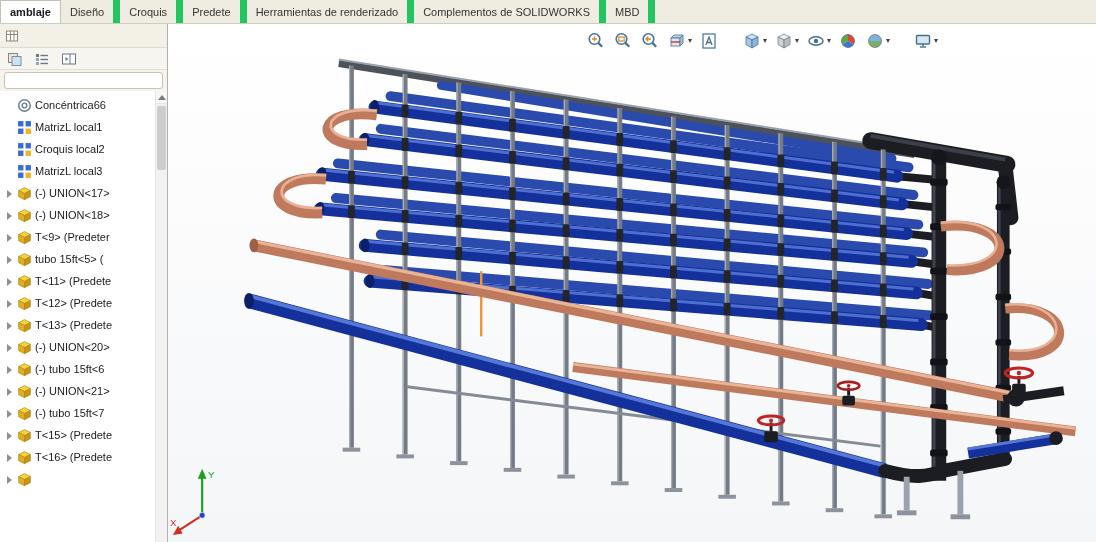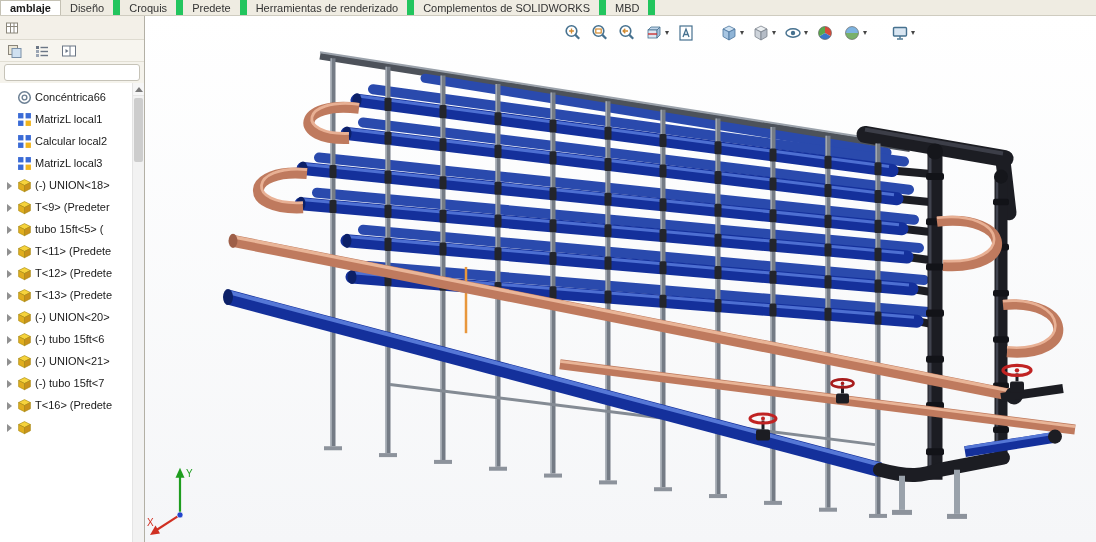--- a/index.html
+++ b/index.html
@@ -1,27 +1,27 @@
 <!DOCTYPE html>
 <html><head>
 <meta charset="utf-8">
 <style>
   *{margin:0;padding:0;box-sizing:border-box}
   html,body{width:1096px;height:542px;overflow:hidden;font-family:"Liberation Sans",sans-serif;background:#fff}
   .app{position:relative;width:1096px;height:542px;display:flex;flex-direction:column}
 
   
-  .tabbar{height:16px;background:#efece2;border-bottom:1px solid #cfccc0;display:flex;align-items:stretch;font-size:11px;color:#333;flex:none}
+  .tabbar{height:24px;background:#efece2;border-bottom:1px solid #cfccc0;display:flex;align-items:stretch;font-size:11px;color:#333;flex:none}
   .tab{padding:0 9px;display:flex;align-items:center;border-right:7px solid #22c55e;white-space:nowrap;cursor:default}
   .tab.active{background:#fff;font-weight:bold;color:#1a1a1a;border:1px solid #c4c1b4;border-bottom:none}
 
   .main{flex:1;display:flex;min-height:0}
 
   
-  .left-panel{width:145px;flex:none;background:#f5f3ec;border-right:1px solid #b3b0a5;display:flex;flex-direction:column}
+  .left-panel{width:168px;flex:none;background:#f5f3ec;border-right:1px solid #b3b0a5;display:flex;flex-direction:column}
   .panel-strip{height:24px;background:#f3f0e8;border-bottom:1px solid #dedbd0;display:flex;align-items:center;padding:0 5px;flex:none}
   .panel-toolbar{height:22px;display:flex;align-items:center;gap:11px;padding:0 7px;background:#f7f5ef;border-bottom:1px solid #e2dfd4;flex:none}
   .panel-toolbar svg,.panel-strip svg{display:block}
   .filter-row{height:17px;margin:2px 4px;background:#fff;border:1px solid #c6c3b8;border-radius:3px;flex:none}
   .filter-row input{width:100%;height:100%;border:none;outline:none;font-size:10px;padding:0 4px;background:transparent}
   .tree{flex:1;background:#fff;overflow:hidden;position:relative;padding:3px 12px 0 2px}
   .tree-row{height:22px;display:flex;align-items:center;padding-left:3px;font-size:11px;color:#1a1a1a;white-space:nowrap;overflow:hidden}
   .expander{width:11px;height:11px;flex:none;position:relative}
   .expander.on::before{content:"";position:absolute;left:2px;top:2px;border-left:5px solid #909090;border-top:4px solid transparent;border-bottom:4px solid transparent}
   .ticon{width:15px;height:15px;margin:0 3px 0 1px;flex:none}
@@ -123,21 +123,21 @@
           <div class="tree-row">
             <span class="expander"></span>
             <span class="ticon">
               <svg viewBox="0 0 14 14">
                 <rect x="1" y="1" width="5" height="5" fill="#3a6bd6"></rect>
                 <rect x="8" y="1" width="5" height="5" fill="#3a6bd6"></rect>
                 <rect x="1" y="8" width="5" height="5" fill="#3a6bd6"></rect>
                 <rect x="8" y="8" width="5" height="5" fill="#f0b41e"></rect>
               </svg>
             </span>
-            <span class="tlabel">Calcular local2</span>
+            <span class="tlabel">Croquis local2</span>
           </div>
           <div class="tree-row">
             <span class="expander"></span>
             <span class="ticon">
               <svg viewBox="0 0 14 14">
                 <rect x="1" y="1" width="5" height="5" fill="#3a6bd6"></rect>
                 <rect x="8" y="1" width="5" height="5" fill="#3a6bd6"></rect>
                 <rect x="1" y="8" width="5" height="5" fill="#3a6bd6"></rect>
                 <rect x="8" y="8" width="5" height="5" fill="#f0b41e"></rect>
               </svg>
@@ -146,20 +146,31 @@
           </div>
           <div class="tree-row">
             <span class="expander on"></span>
             <span class="ticon">
               <svg viewBox="0 0 14 14">
                 <polygon points="7,1.5 12.5,4.2 7,7 1.5,4.2" fill="#f6d33c" stroke="#a88a12" stroke-width="0.6"></polygon>
                 <polygon points="1.5,4.2 7,7 7,12.8 1.5,10" fill="#e0ae1e" stroke="#a88a12" stroke-width="0.6"></polygon>
                 <polygon points="12.5,4.2 7,7 7,12.8 12.5,10" fill="#c9921a" stroke="#a88a12" stroke-width="0.6"></polygon>
               </svg>
             </span>
+            <span class="tlabel">(-) UNION&lt;17&gt;</span>
+          </div>
+          <div class="tree-row">
+            <span class="expander on"></span>
+            <span class="ticon">
+              <svg viewBox="0 0 14 14">
+                <polygon points="7,1.5 12.5,4.2 7,7 1.5,4.2" fill="#f6d33c" stroke="#a88a12" stroke-width="0.6"></polygon>
+                <polygon points="1.5,4.2 7,7 7,12.8 1.5,10" fill="#e0ae1e" stroke="#a88a12" stroke-width="0.6"></polygon>
+                <polygon points="12.5,4.2 7,7 7,12.8 12.5,10" fill="#c9921a" stroke="#a88a12" stroke-width="0.6"></polygon>
+              </svg>
+            </span>
             <span class="tlabel">(-) UNION&lt;18&gt;</span>
           </div>
           <div class="tree-row">
             <span class="expander on"></span>
             <span class="ticon">
               <svg viewBox="0 0 14 14">
                 <polygon points="7,1.5 12.5,4.2 7,7 1.5,4.2" fill="#f6d33c" stroke="#a88a12" stroke-width="0.6"></polygon>
                 <polygon points="1.5,4.2 7,7 7,12.8 1.5,10" fill="#e0ae1e" stroke="#a88a12" stroke-width="0.6"></polygon>
                 <polygon points="12.5,4.2 7,7 7,12.8 12.5,10" fill="#c9921a" stroke="#a88a12" stroke-width="0.6"></polygon>
               </svg>
@@ -246,20 +257,31 @@
           <div class="tree-row">
             <span class="expander on"></span>
             <span class="ticon">
               <svg viewBox="0 0 14 14">
                 <polygon points="7,1.5 12.5,4.2 7,7 1.5,4.2" fill="#f6d33c" stroke="#a88a12" stroke-width="0.6"></polygon>
                 <polygon points="1.5,4.2 7,7 7,12.8 1.5,10" fill="#e0ae1e" stroke="#a88a12" stroke-width="0.6"></polygon>
                 <polygon points="12.5,4.2 7,7 7,12.8 12.5,10" fill="#c9921a" stroke="#a88a12" stroke-width="0.6"></polygon>
               </svg>
             </span>
             <span class="tlabel">(-) tubo 15ft&lt;7</span>
+          </div>
+          <div class="tree-row">
+            <span class="expander on"></span>
+            <span class="ticon">
+              <svg viewBox="0 0 14 14">
+                <polygon points="7,1.5 12.5,4.2 7,7 1.5,4.2" fill="#f6d33c" stroke="#a88a12" stroke-width="0.6"></polygon>
+                <polygon points="1.5,4.2 7,7 7,12.8 1.5,10" fill="#e0ae1e" stroke="#a88a12" stroke-width="0.6"></polygon>
+                <polygon points="12.5,4.2 7,7 7,12.8 12.5,10" fill="#c9921a" stroke="#a88a12" stroke-width="0.6"></polygon>
+              </svg>
+            </span>
+            <span class="tlabel">T&lt;15&gt; (Predete</span>
           </div>
           <div class="tree-row">
             <span class="expander on"></span>
             <span class="ticon">
               <svg viewBox="0 0 14 14">
                 <polygon points="7,1.5 12.5,4.2 7,7 1.5,4.2" fill="#f6d33c" stroke="#a88a12" stroke-width="0.6"></polygon>
                 <polygon points="1.5,4.2 7,7 7,12.8 1.5,10" fill="#e0ae1e" stroke="#a88a12" stroke-width="0.6"></polygon>
                 <polygon points="12.5,4.2 7,7 7,12.8 12.5,10" fill="#c9921a" stroke="#a88a12" stroke-width="0.6"></polygon>
               </svg>
             </span>

